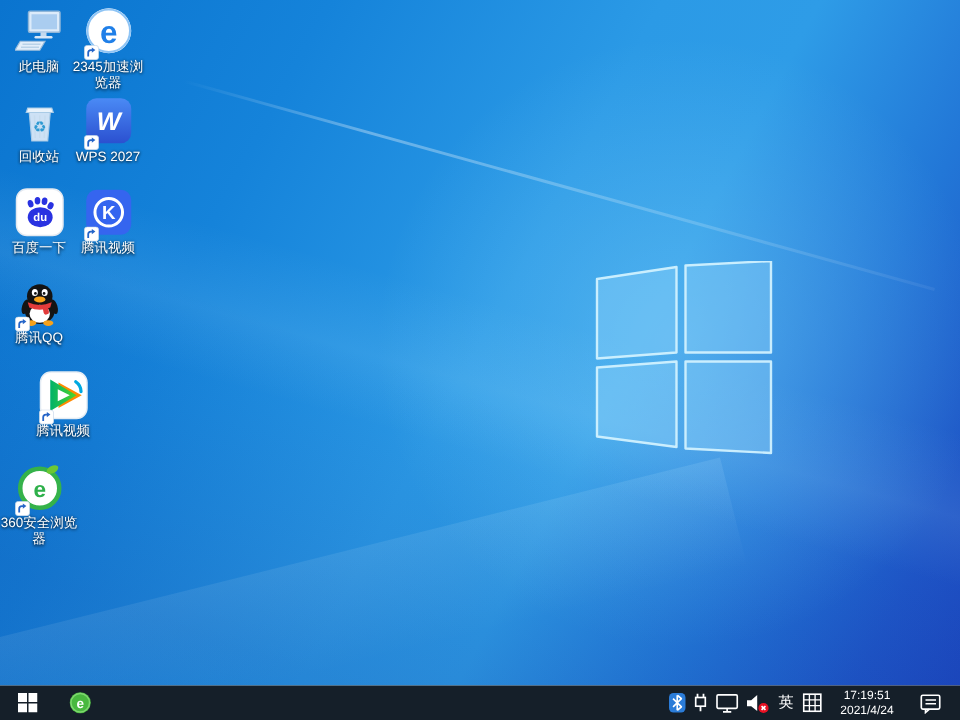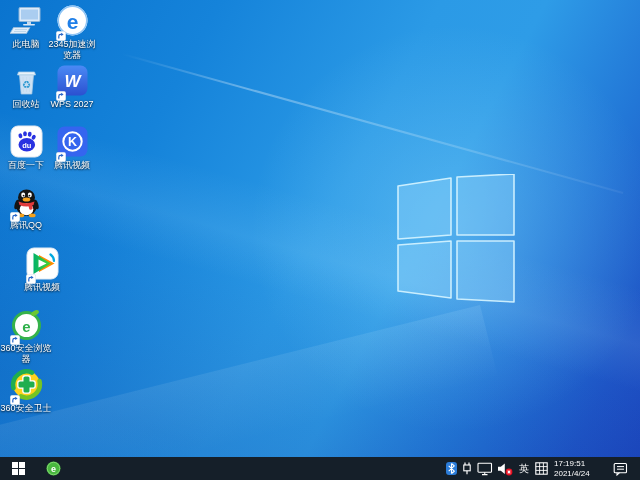--- a/index.html
+++ b/index.html
@@ -39,21 +39,21 @@
   .taskbar { position:absolute; left:0; bottom:0; width:640px; height:23px;
     background:#151f29; display:flex; align-items:center; color:#fff; }
   .startbtn { width:36px; height:23px; display:flex; align-items:center; justify-content:center; }
   .pinned { width:26px; height:23px; display:flex; align-items:center; justify-content:center; margin-left:4px; }
   .tbspacer { flex:1; }
   .tray { display:flex; align-items:center; gap:4px; padding-right:12px; }
   .tray-ic { display:flex; align-items:center; justify-content:center; height:23px; }
   .bt-badge { width:11px; height:13px; background:#2b7cd8; border-radius:3px;
     display:flex; align-items:center; justify-content:center; }
   .lang { font-size:10px; line-height:23px; color:#fff; padding:0 2px; }
-  .clock { width:52px; text-align:left; font-size:8px; line-height:9.5px; color:#fff; padding:0 2px; }
+  .clock { width:52px; text-align:center; font-size:8px; line-height:9.5px; color:#fff; padding:0 2px; }
 </style>
 </head>
 <body>
 
 <div class="desktop">
   <div class="beam beam2"></div>
   <div class="beam beam1"></div>
   <div class="beam beam3"></div>
   <div class="floor"></div>
 
@@ -173,41 +173,20 @@
         <svg width="10" height="10" viewBox="0 0 10 10">
             <rect x="0.25" y="0.25" width="9.5" height="9.5" rx="2" fill="#fff" stroke="#c7d7e8" stroke-width="0.5"></rect>
             <path d="M2.8,7.6 L2.8,5.2 Q2.8,3.4 4.6,3.4 L5.8,3.4" stroke="#2565c8" stroke-width="1.2" fill="none"></path>
             <polygon points="7.6,3.4 5.2,1.7 5.2,5.1" fill="#2565c8"></polygon>
           </svg>
       </span>
     </div>
     <div class="lbl">360安全浏览器</div>
   </div>
 
-  <div class="dicon" style="left:0;top:368px">
-    <div class="art">
-      <svg class="main" width="33" height="33" viewBox="0 0 33 33">
-        <circle cx="16.5" cy="16.5" r="13.5" fill="#ffd21c"></circle>
-        <path d="M3.5,20 A13.5,13.5 0 0 1 22,4.6" stroke="#1fae4e" stroke-width="4.5" fill="none" stroke-linecap="round"></path>
-        <path d="M29.5,13 A13.5,13.5 0 0 1 11,28.4" stroke="#74c424" stroke-width="4.5" fill="none" stroke-linecap="round"></path>
-        <rect x="12.2" y="7.2" width="8.6" height="18.6" rx="2.2" fill="#fff"></rect>
-        <rect x="7.2" y="12.2" width="18.6" height="8.6" rx="2.2" fill="#fff"></rect>
-        <rect x="13.5" y="8.5" width="6" height="16" rx="1.6" fill="#1fae4e"></rect>
-        <rect x="8.5" y="13.5" width="16" height="6" rx="1.6" fill="#1fae4e"></rect>
-      </svg>
-      <span class="sc">
-        <svg width="10" height="10" viewBox="0 0 10 10">
-            <rect x="0.25" y="0.25" width="9.5" height="9.5" rx="2" fill="#fff" stroke="#c7d7e8" stroke-width="0.5"></rect>
-            <path d="M2.8,7.6 L2.8,5.2 Q2.8,3.4 4.6,3.4 L5.8,3.4" stroke="#2565c8" stroke-width="1.2" fill="none"></path>
-            <polygon points="7.6,3.4 5.2,1.7 5.2,5.1" fill="#2565c8"></polygon>
-          </svg>
-      </span>
-    </div>
-    <div class="lbl">360安全卫士</div>
-  </div>
 
   <div class="dicon" style="left:46px;top:4px">
     <div class="art">
       <svg class="main" width="33" height="33" viewBox="0 0 33 33">
         <circle cx="16.5" cy="16.5" r="15" fill="#fff"></circle>
         <circle cx="16.5" cy="16.5" r="14.2" fill="none" stroke="#8ec4f5" stroke-width="1.4"></circle>
         <text x="16.5" y="24.5" font-size="21" font-weight="bold" fill="#1f7fe8" text-anchor="middle">e</text>
       </svg>
       <span class="sc">
         <svg width="10" height="10" viewBox="0 0 10 10">

